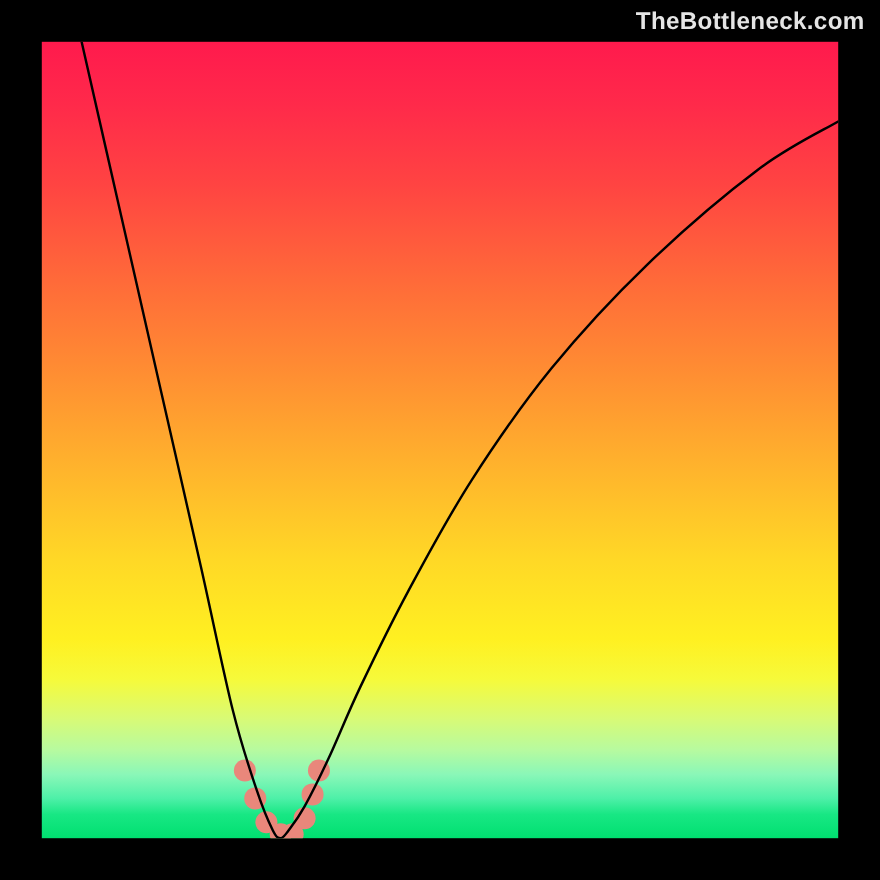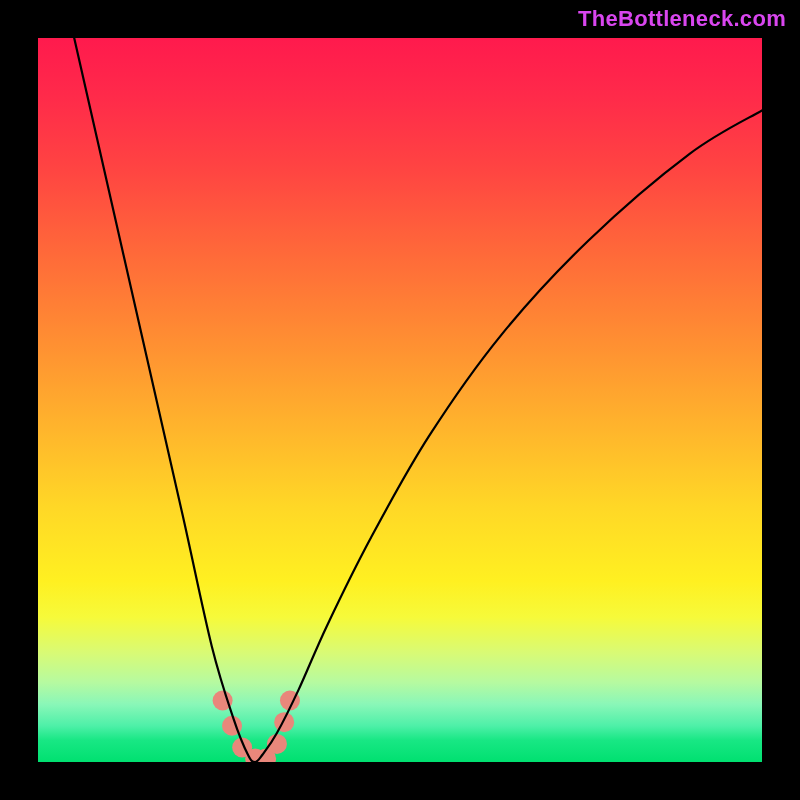--- a/index.html
+++ b/index.html
@@ -41,21 +41,21 @@
       #8af7b8 92%,
       #4ef0a8 95%,
       #18e784 97%,
       #00e070 100%
     );
   }
   .credit {
     position: absolute;
     top: 6px;
     right: 14px;
-    color: #d946ef;
+    color: #e5e5e5;
     font-size: 22px;
     font-weight: 600;
     letter-spacing: 0.3px;
     font-family: Arial, Helvetica, sans-serif;
   }
   svg.overlay {
     position: absolute;
     left: 0;
     top: 0;
     width: 724px;

